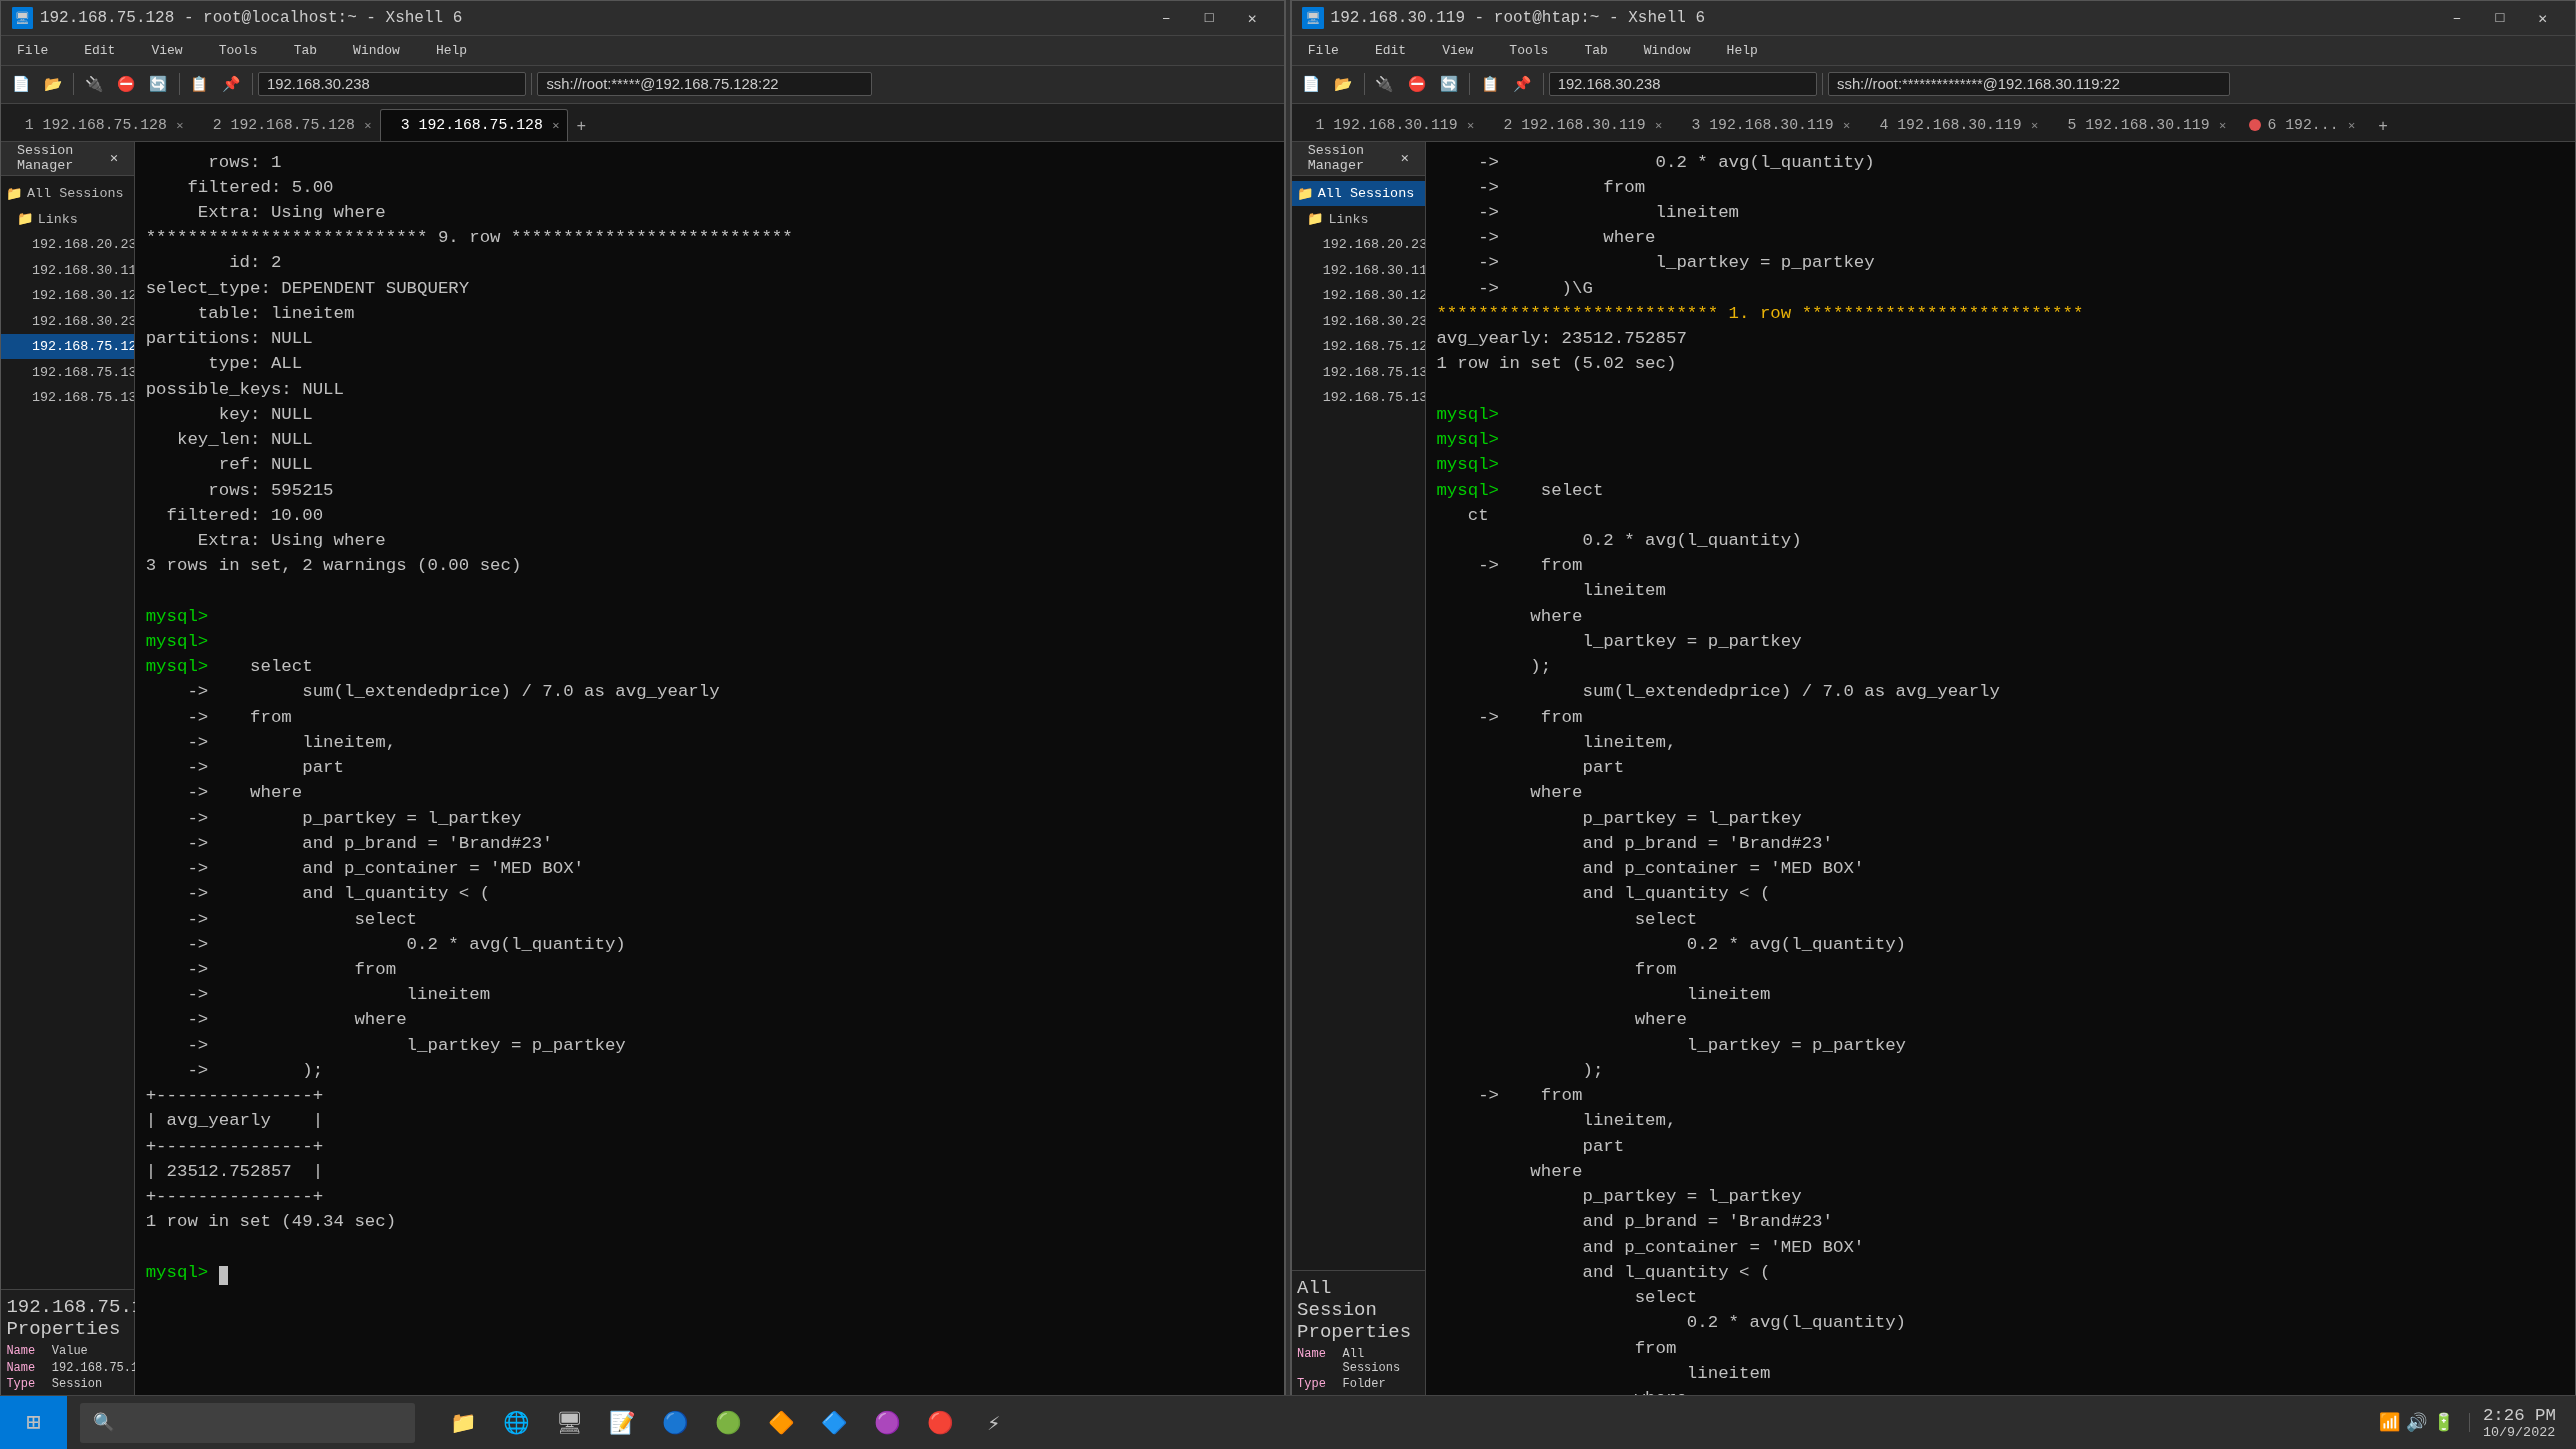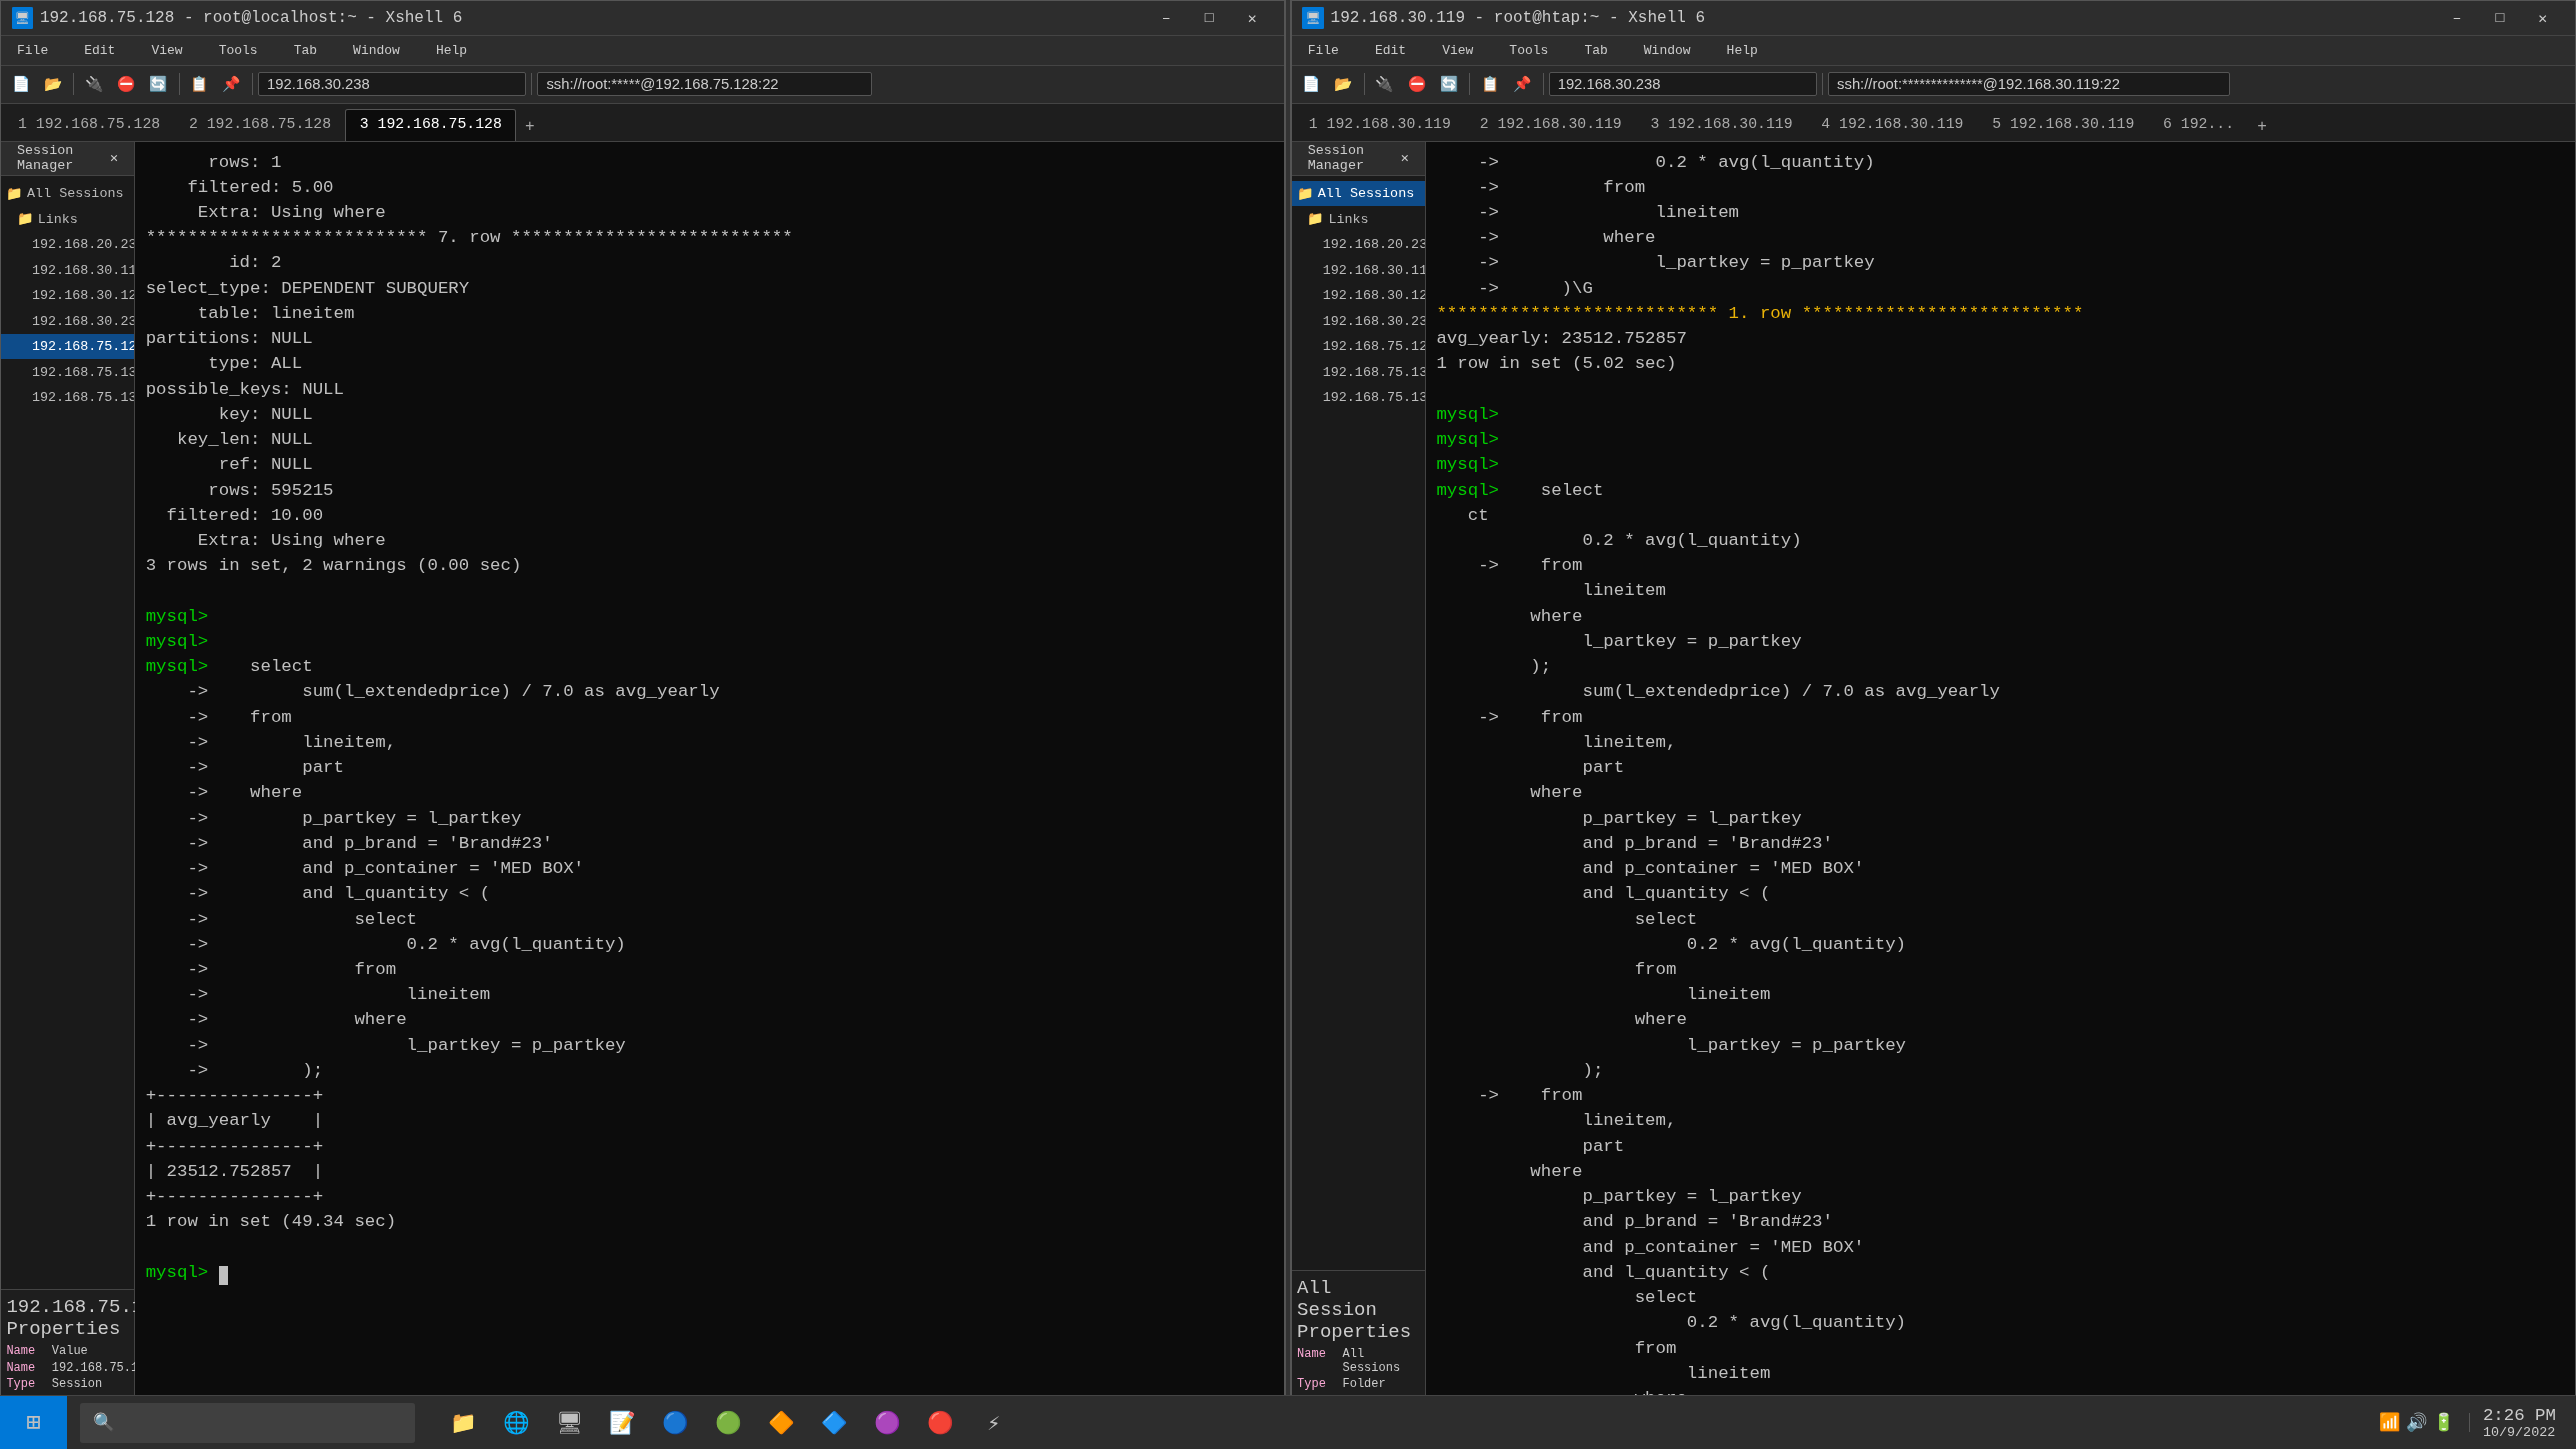--- a/index.html
+++ b/index.html
@@ -225,21 +225,20 @@
       cursor: pointer;
       border: 0.7px solid transparent;
       border-bottom: none;
       border-radius: 2.7px 2.7px 0 0;
       color: #aaa;
       white-space: nowrap;
       max-width: 188px;
       overflow: hidden;
       text-overflow: ellipsis;
       gap: 6.7px;
-      flex-direction: column;
     }
 
     .tab.active {
       background: #0c0c0c;
       border-color: #555;
       color: #fff;
     }
 
     .tab-close {
       font-size: 12px;
@@ -543,21 +542,21 @@
             <span class="prop-label">Host</span>
             <span class="prop-value">192.168.75.128</span>
           </div>
         </div>
       </div>
 
       <div class="terminal-area">
         <div class="terminal-content"><pre>      rows: 1
     filtered: 5.00
      Extra: Using where
-<span style="color:#c0c0c0">*************************** 7. row ***************************</span>
+<span style="color:#c0c0c0">*************************** 9. row ***************************</span>
         id: 2
 select_type: DEPENDENT SUBQUERY
      table: lineitem
 partitions: NULL
       type: ALL
 possible_keys: NULL
        key: NULL
    key_len: NULL
        ref: NULL
       rows: 595215

